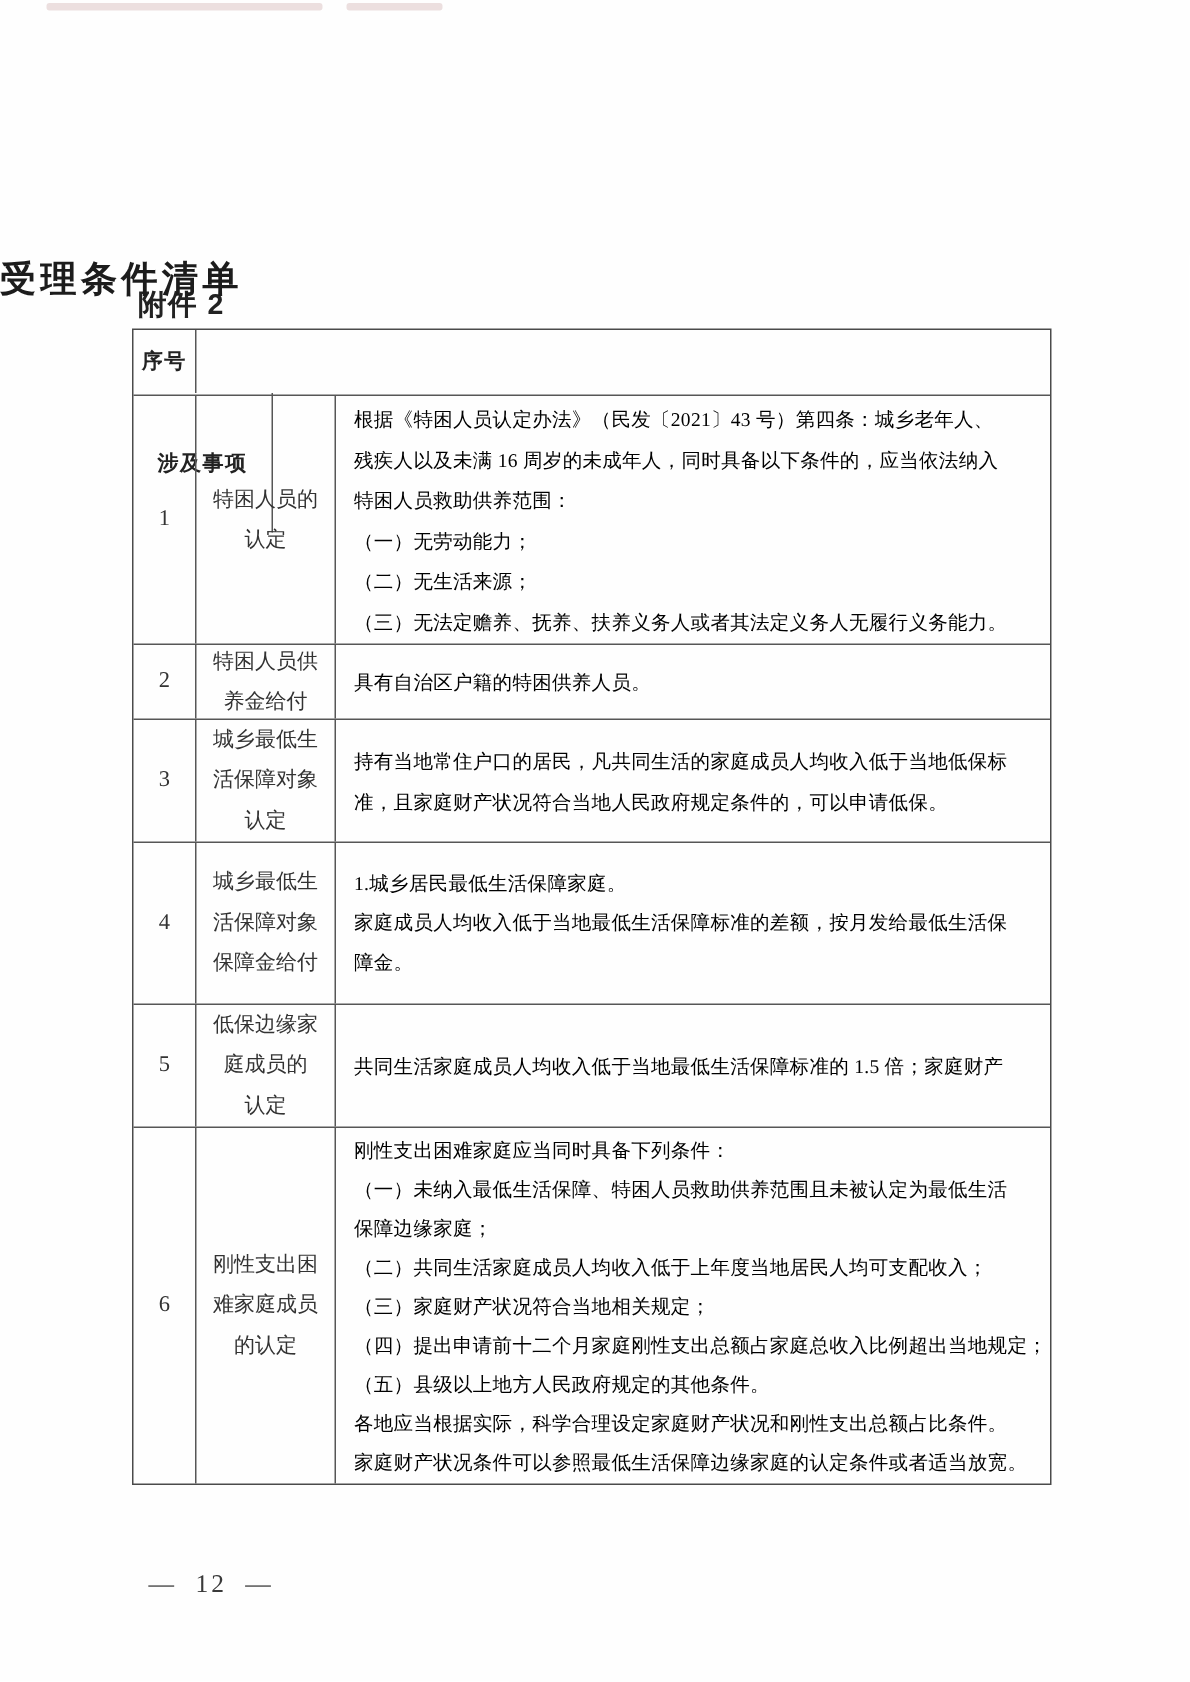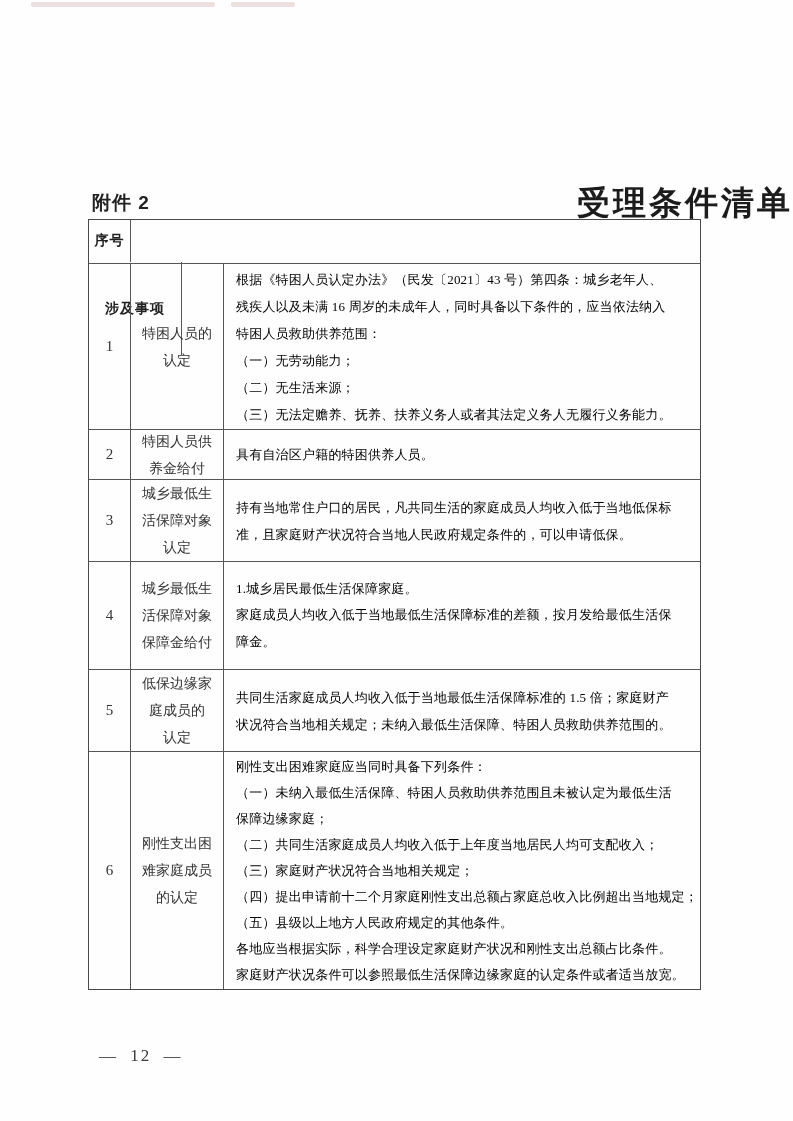--- a/index.html
+++ b/index.html
@@ -30,26 +30,26 @@
     font-family: "Liberation Sans", "DejaVu Sans", sans-serif;
     font-weight: bold;
     font-size: 19px;
     color: #222;
     letter-spacing: 1px;
     margin-top: 44px;
   }
   .doc-title {
     position: absolute;
     left: 0;
-    top: 181px;
+    top: 170px;
     width: 100%;
-    text-align: right;
+    text-align: left;
     font-family: "Liberation Serif", "DejaVu Serif", serif;
     font-weight: bold;
-    font-size: 33px;
+    font-size: 24px;
     color: #1c1c1c;
     letter-spacing: 3px;
   }
 
   .table {
     position: absolute;
     left: 88px;
     top: 219px;
     width: 613px;
     border: 1.5px solid #4a4a4a;
@@ -200,21 +200,20 @@
 
     <div class="trow r5">
       <div class="cell col-no">5</div>
       <div class="cell col-matter">
         <div class="matter-line">低保边缘家</div>
         <div class="matter-line">庭成员的</div>
         <div class="matter-line">认定</div>
       </div>
       <div class="cell col-cond">
         <div class="cond-line">共同生活家庭成员人均收入低于当地最低生活保障标准的 1.5 倍；家庭财产</div>
-        <div class="cond-line">状况符合当地相关规定；未纳入最低生活保障、特困人员救助供养范围的。</div>
       </div>
     </div>
 
     <div class="trow r6">
       <div class="cell col-no">6</div>
       <div class="cell col-matter">
         <div class="matter-line">刚性支出困</div>
         <div class="matter-line">难家庭成员</div>
         <div class="matter-line">的认定</div>
       </div>

